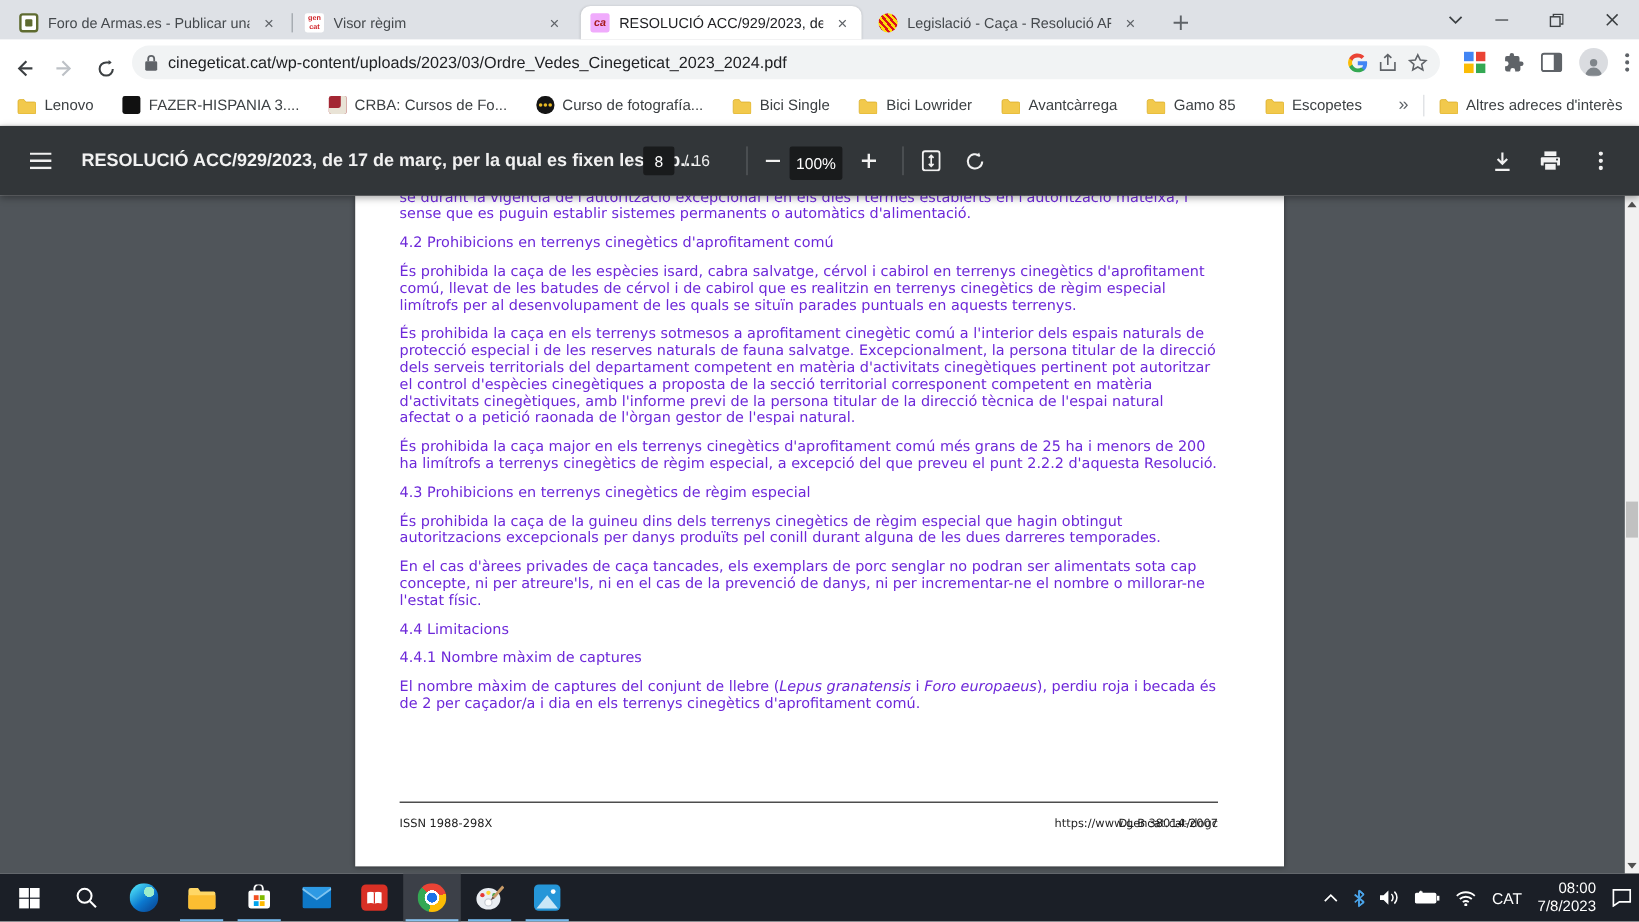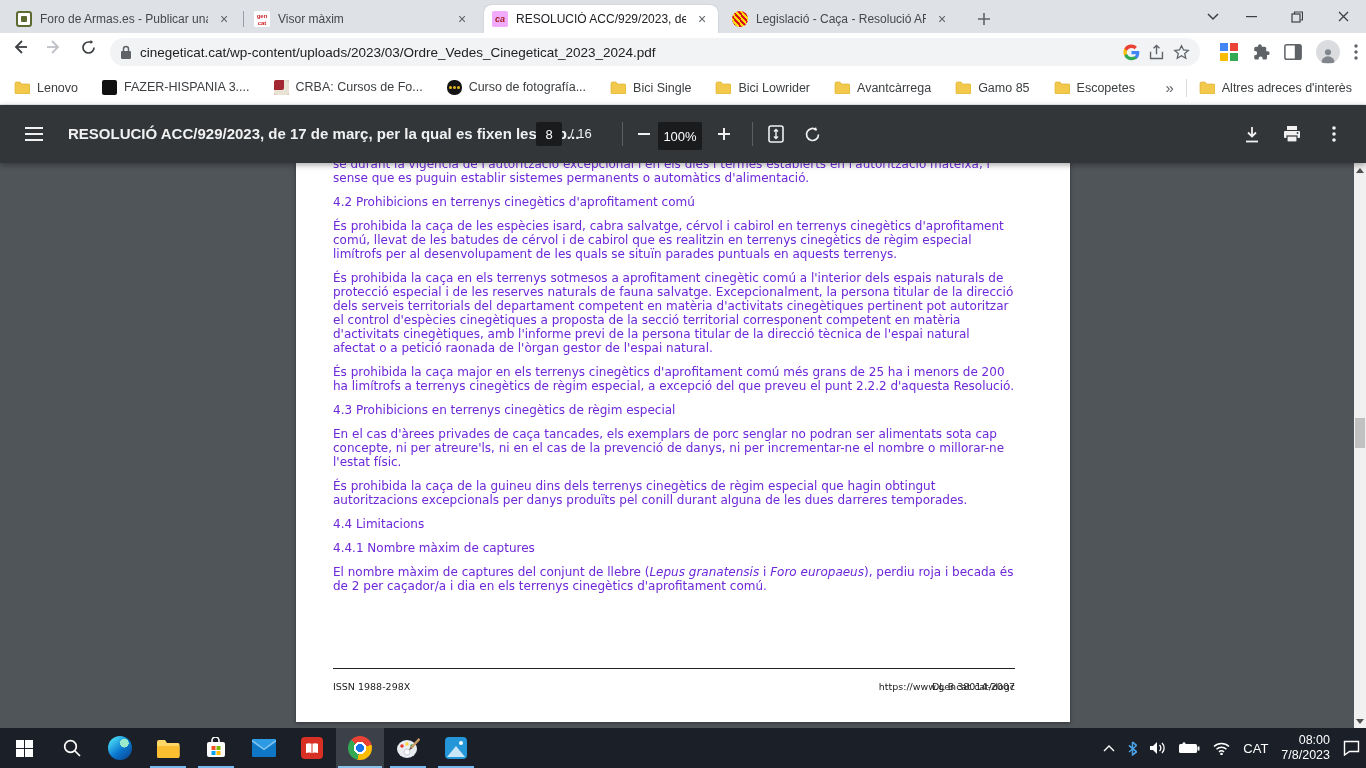--- a/index.html
+++ b/index.html
@@ -21,30 +21,30 @@
   .fav-foro i{width:6px;height:6px;background:#5e6b30;border-radius:1px}
   .fav-gencat{background:#fff;border-radius:2px;color:#cf1f25;font-weight:bold;font-size:6px;line-height:7px;text-align:center;padding-top:1px}
   .fav-ca{background:#f0abfc;border-radius:2px;color:#a61c1c;font-style:italic;font-weight:bold;font-size:9px;display:flex;align-items:center;justify-content:center}
   .fav-estelada{border-radius:50%;background:repeating-linear-gradient(50deg,#fcdd09 0 2px,#da121a 2px 4px)}
   .newtab{position:absolute;left:972px;top:7px;width:24px;height:24px;border-radius:50%}
   .win-ctrls{position:absolute;right:0;top:0;height:33px;display:flex;align-items:center}
   .win-btn{width:46px;height:33px;display:flex;align-items:center;justify-content:center;color:#3c4043}
   .tab-search{width:30px;height:33px;display:flex;align-items:center;justify-content:center}
 
   
-  .toolbar{position:absolute;top:33px;left:0;width:1366px;height:38px;background:#fff;display:flex;align-items:flex-start}
+  .toolbar{position:absolute;top:33px;left:0;width:1366px;height:38px;background:#fff;display:flex;align-items:flex-end}
   .nav-btn{width:28px;height:28px;border-radius:50%;margin-left:6px}
   .omnibox{position:absolute;left:110px;top:5px;width:1090px;height:28px;background:#f1f3f4;border-radius:14px;display:flex;align-items:center;padding:0 10px;gap:8px}
   .omni-url{flex:1;font-size:13.5px;color:#202124;white-space:nowrap;overflow:hidden}
   .ext-area{position:absolute;right:8px;top:5px;height:28px;display:flex;align-items:center;gap:14px}
   .avatar{width:24px;height:24px;border-radius:50%;background:#dadce0;display:flex;align-items:flex-end;justify-content:center;overflow:hidden}
 
   
   .bookmarks{position:absolute;top:71px;left:0;width:1366px;height:34px;background:#fff;display:flex;align-items:center;padding:0 14px;border-bottom:1px solid #ebebeb}
-  .bm{display:flex;align-items:flex-start;gap:7px;margin-right:24px;white-space:nowrap}
+  .bm{display:flex;align-items:flex-end;gap:7px;margin-right:24px;white-space:nowrap}
   .bm span.lbl{font-size:12.5px;color:#3c4043}
   .bm-spacer{flex:1}
   .bm-more{font-size:15px;color:#5f6368;margin-right:12px}
   .bm-div{width:1px;height:18px;background:#dadce0;margin-right:12px}
   .ic-blacksq{width:15px;height:15px;background:#111;border-radius:2px}
   .ic-crba{width:15px;height:15px;background:#a32633;border-radius:2px;box-shadow:inset -5px -5px 0 #e9e3d6}
   .ic-foto{width:15px;height:15px;background:#141414;border-radius:7px;display:flex;align-items:center;justify-content:center;gap:1px}
   .ic-foto i{width:3px;height:3px;background:#e8b923;border-radius:50%}
 
   
@@ -100,21 +100,21 @@
   <div class="tab" style="left:8px;width:232px">
     <span class="fav fav-foro ic">
         <i></i>
       </span>
     <span class="t-title">Foro de Armas.es - Publicar una n</span>
     <span class="tab-x">×</span>
   </div>
   <div class="tab-sep" style="left:243px"></div>
   <div class="tab" style="left:246px;width:232px">
     <span class="fav fav-gencat ic">gen<br>cat</span>
-    <span class="t-title">Visor màxim</span>
+    <span class="t-title">Visor règim</span>
     <span class="tab-x">×</span>
   </div>
   <div class="tab active" style="left:484px;width:234px">
     <span class="fav fav-ca ic">ca</span>
     <span class="t-title">RESOLUCIÓ ACC/929/2023, de 17</span>
     <span class="tab-x">×</span>
   </div>
   <div class="tab" style="left:724px;width:234px">
     <span class="fav fav-estelada ic"></span>
     <span class="t-title">Legislació - Caça - Resolució ARP</span>
@@ -370,22 +370,22 @@
 
 <div class="viewer">
   <div class="page">
     <div class="doc">
       <p>se durant la vigència de l'autorització excepcional i en els dies i termes establerts en l'autorització mateixa, i sense que es puguin establir sistemes permanents o automàtics d'alimentació.</p>
       <p>4.2 Prohibicions en terrenys cinegètics d'aprofitament comú</p>
       <p>És prohibida la caça de les espècies isard, cabra salvatge, cérvol i cabirol en terrenys cinegètics d'aprofitament comú, llevat de les batudes de cérvol i de cabirol que es realitzin en terrenys cinegètics de règim especial limítrofs per al desenvolupament de les quals se situïn parades puntuals en aquests terrenys.</p>
       <p>És prohibida la caça en els terrenys sotmesos a aprofitament cinegètic comú a l'interior dels espais naturals de protecció especial i de les reserves naturals de fauna salvatge. Excepcionalment, la persona titular de la direcció dels serveis territorials del departament competent en matèria d'activitats cinegètiques pertinent pot autoritzar el control d'espècies cinegètiques a proposta de la secció territorial corresponent competent en matèria d'activitats cinegètiques, amb l'informe previ de la persona titular de la direcció tècnica de l'espai natural afectat o a petició raonada de l'òrgan gestor de l'espai natural.</p>
       <p>És prohibida la caça major en els terrenys cinegètics d'aprofitament comú més grans de 25 ha i menors de 200 ha limítrofs a terrenys cinegètics de règim especial, a excepció del que preveu el punt 2.2.2 d'aquesta Resolució.</p>
       <p>4.3 Prohibicions en terrenys cinegètics de règim especial</p>
+      <p>És prohibida la caça de la guineu dins dels terrenys cinegètics de règim especial que hagin obtingut autoritzacions excepcionals per danys produïts pel conill durant alguna de les dues darreres temporades.</p>
       <p>En el cas d'àrees privades de caça tancades, els exemplars de porc senglar no podran ser alimentats sota cap concepte, ni per atreure'ls, ni en el cas de la prevenció de danys, ni per incrementar-ne el nombre o millorar-ne l'estat físic.</p>
-      <p>És prohibida la caça de la guineu dins dels terrenys cinegètics de règim especial que hagin obtingut autoritzacions excepcionals per danys produïts pel conill durant alguna de les dues darreres temporades.</p>
       <p>4.4 Limitacions</p>
       <p>4.4.1 Nombre màxim de captures</p>
       <p><span>El nombre màxim de captures del conjunt de llebre (</span><span class="it">Lepus granatensis</span><span> i </span><span class="it">Foro europaeus</span><span>), perdiu roja i becada és de 2 per caçador/a i dia en els terrenys cinegètics d'aprofitament comú.</span></p>
     </div>
     <div class="pfoot">
       <div class="rule"></div>
       <div class="row">
         <span>ISSN 1988-298X</span>
         <span class="mid">https://www.gencat.cat/dogc</span>
         <span>DL B 38014-2007</span>

